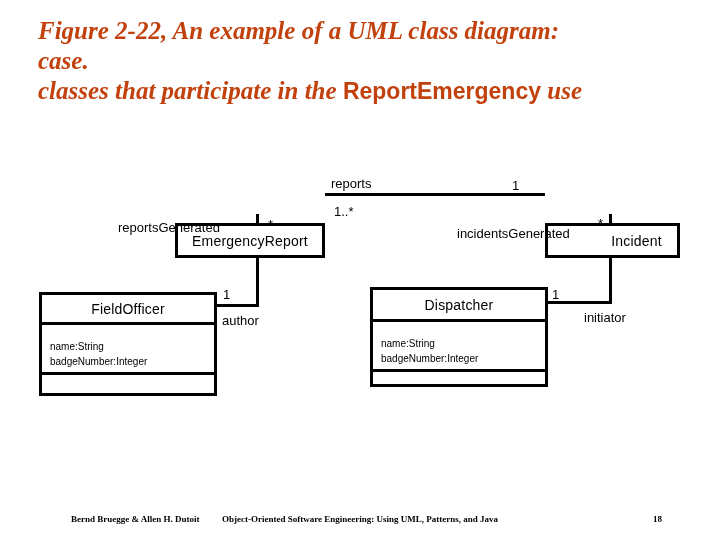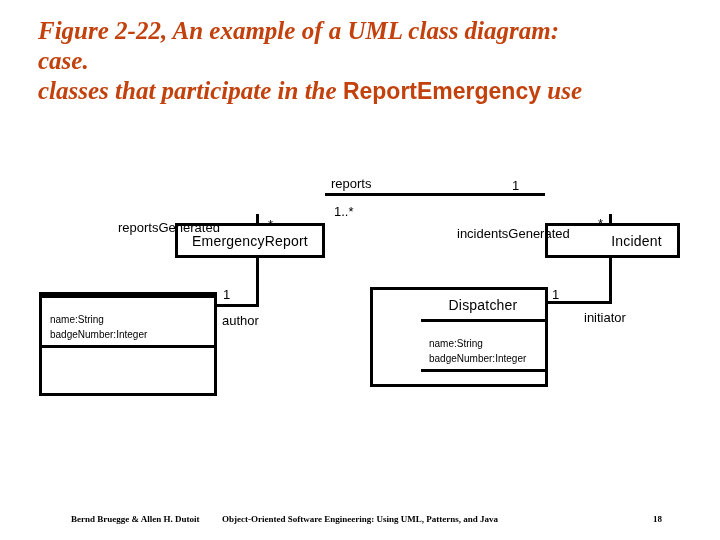--- a/index.html
+++ b/index.html
@@ -69,28 +69,29 @@
 
     <div class="ubox" style="left:175px;top:179px;width:150px;height:35px;">
       <div class="cname" style="flex:1;">EmergencyReport</div>
     </div>
 
     <div class="ubox" style="left:545px;top:179px;width:135px;height:35px;">
       <div class="cname" style="flex:1;padding-left:48px;">Incident</div>
     </div>
 
     <div class="ubox" style="left:39px;top:248px;width:178px;height:104px;">
+      <div class="cname" style="height:27px;">FieldOfficer</div>
       <div class="cattrs" style="height:50px;">
         <div>name:String</div>
         <div>badgeNumber:Integer</div>
       </div>
       <div class="cops"></div>
     </div>
 
-    <div class="ubox" style="left:370px;top:243px;width:178px;height:100px;padding-left:48px;">
+    <div class="ubox" style="left:370px;top:243px;width:178px;height:100px;">
       <div class="cname" style="height:29px;">Dispatcher</div>
       <div class="cattrs" style="height:50px;">
         <div>name:String</div>
         <div>badgeNumber:Integer</div>
       </div>
       <div class="cops"></div>
     </div>
 
     <div class="lbl" style="left:331px;top:177px;">reports</div>
     <div class="mult" style="left:512px;top:179px;">1</div>

